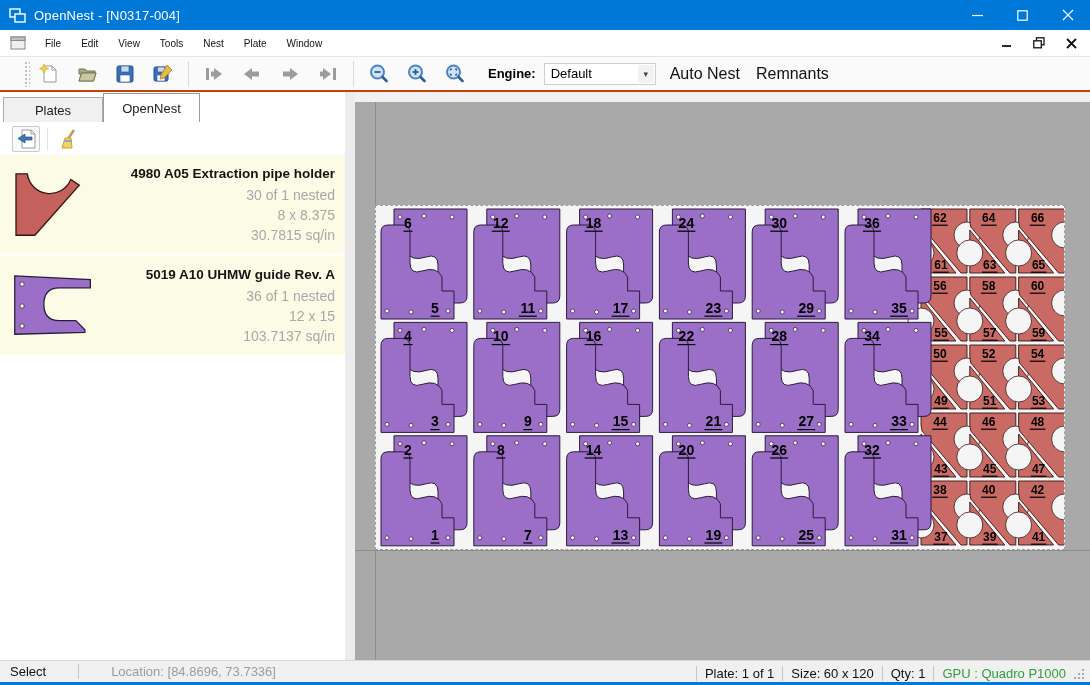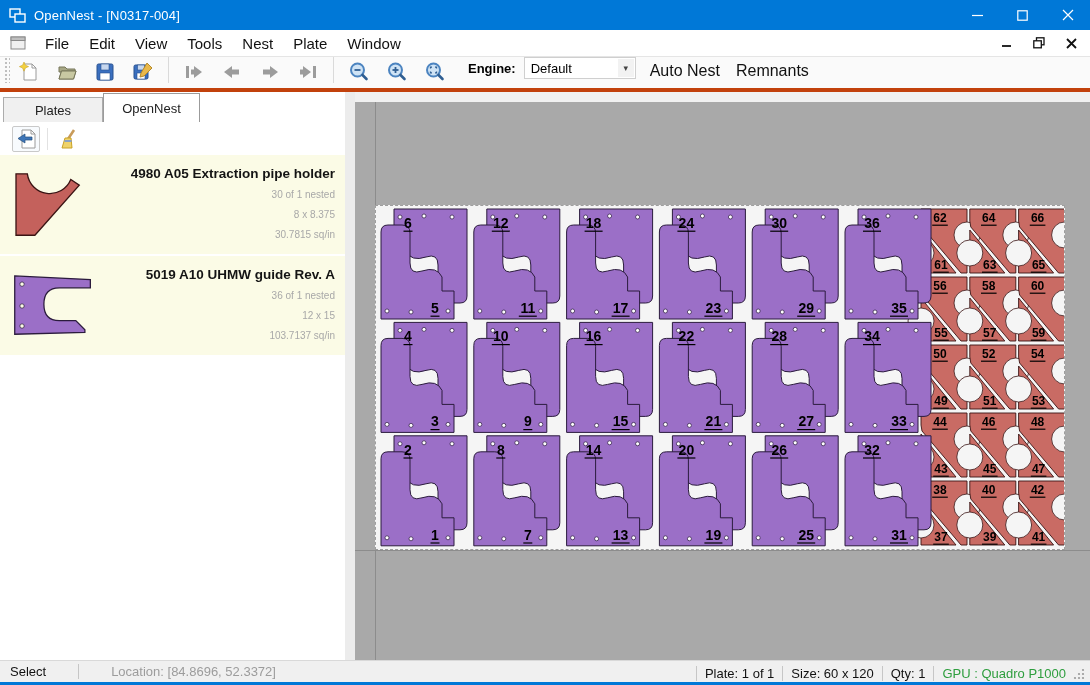--- a/index.html
+++ b/index.html
@@ -9,26 +9,26 @@
   
   #titlebar { height:30px; background:#0078D7; display:flex; align-items:center; color:#fff; }
   #titlebar .app-icon { margin:0 8px 0 9px; display:flex; }
   #titlebar .title-text { font-size:13px; letter-spacing:.2px; }
   .caption-btns { margin-left:auto; display:flex; height:100%; }
   .caption-btn { width:45px; height:100%; display:flex; align-items:center; justify-content:center; }
 
   
   #menubar { height:27px; background:#fff; display:flex; align-items:center; border-bottom:1px solid #E5E5E5; }
   #mdi-doc-icon { margin:0 9px 0 10px; display:flex; }
-  .menu-item { font-size:15px; color:#111; padding:0 10px; height:100%; display:flex; align-items:center; cursor:default; }
+  .menu-item { font-size:10px; color:#111; padding:0 10px; height:100%; display:flex; align-items:center; cursor:default; }
   .mdi-btns { margin-left:auto; display:flex; align-items:center; gap:14px; padding-right:10px; color:#222; }
   .mdi-btn { display:flex; align-items:center; justify-content:center; width:18px; height:18px; }
 
   
-  #toolbar { height:35px; background:#FAFAFA; display:flex; align-items:flex-start; border-bottom:4px solid #c2410c; }
+  #toolbar { height:35px; background:#FAFAFA; display:flex; align-items:center; border-bottom:2px solid #c2410c;padding-left:20px; }
   .grip { width:6px; height:26px; margin-left:4px; background-image:radial-gradient(#BFBFBF 1px, transparent 1.1px); background-size:4px 4px; }
   .tb-btn { width:30px; height:30px; display:flex; align-items:center; justify-content:center; margin:0 4px; }
   .tb-sep { width:1px; height:26px; background:#DADADA; margin:0 6px; }
   #engine-group { display:flex; align-items:center; margin-left:14px; }
   #engine-label { font-weight:bold; font-size:13px; margin-right:8px; }
   #engine-combo { width:112px; height:22px; background:#fff; border:1px solid #CFCFCF; display:flex; align-items:center; font-size:13px;gap:33px; }
   #engine-combo .val { flex:1; padding-left:6px; }
   #engine-combo .arrow { width:16px; height:18px; background:#F2F2F2; display:flex; align-items:center; justify-content:center; font-size:9px; color:#444; margin-right:1px; }
   .tb-textbtn { font-size:16px; color:#111; padding:0 8px; margin-left:6px; height:28px; display:flex; align-items:center; }
 
@@ -47,21 +47,21 @@
   .dt-btn { width:28px; height:26px; display:flex; align-items:center; justify-content:center; }
   .dt-btn.bordered { border:1px solid #C9C9C9; border-radius:2px; background:#F8FBFE; }
   .dt-sep { width:1px; height:22px; background:#E2E2E2; margin:0 7px; }
 
   
   #drawings-list { flex:1; overflow:hidden; }
   .drawing-item { background:#FBFBE6; display:flex; padding:9px 10px 9px 12px; border-bottom:2px solid #fff; min-height:86px;text-align:right; }
   .thumb-box { width:92px; display:flex; align-items:center; justify-content:flex-start; }
   .drawing-info { flex:1; padding-top:2px; }
   .drawing-title { font-weight:bold; font-size:13.5px; color:#141414; margin-bottom:4px; }
-  .drawing-sub { font-size:10px; color:#A8A8A8; line-height:20px; }
+  .drawing-sub { font-size:14px; color:#A8A8A8; line-height:20px; }
 
   
   #canvas { flex:1; position:relative; background:#A9A9A9; overflow:hidden; }
   #canvas-topstrip { position:absolute; left:0; top:0; right:0; height:10px; background:#F1F1F1; }
   #guide-v { position:absolute; left:20px; top:10px; bottom:0; width:1px; background:#8C8C8C; }
   #guide-h { position:absolute; left:0; right:0; top:458px; height:1px; background:#8C8C8C; }
   #plate { position:absolute; left:20px; top:113px; width:690px; height:345px; background:#F5F5F5; border:1px solid #9E9E9E; border-style:dashed; z-index:1; }
   #plate svg { display:block; }
   .part-num { font-family:"Liberation Sans", sans-serif; font-weight:bold; fill:#000; }
 
@@ -706,21 +706,21 @@
               <line x1="48" y1="108.2" x2="66" y2="108.2" stroke="#000" stroke-width="1.2"></line>
             </g>
           </svg>
       </div>
     </div>
   </div>
 
   <div id="statusbar">
     <span id="sb-mode">Select</span>
     <span class="sb-sep"></span>
-    <span id="sb-location">Location: [84.8696, 52.3372]</span>
+    <span id="sb-location">Location: [84.8696, 73.7336]</span>
     <div id="sb-right">
       <span class="sb-sep"></span>
       <span>Plate: 1 of 1</span>
       <span class="sb-sep"></span>
       <span>Size: 60 x 120</span>
       <span class="sb-sep"></span>
       <span>Qty: 1</span>
       <span class="sb-sep"></span>
       <span id="sb-gpu" style="color: rgb(46, 158, 62);">GPU : Quadro P1000</span>
       <span id="sb-grip">

